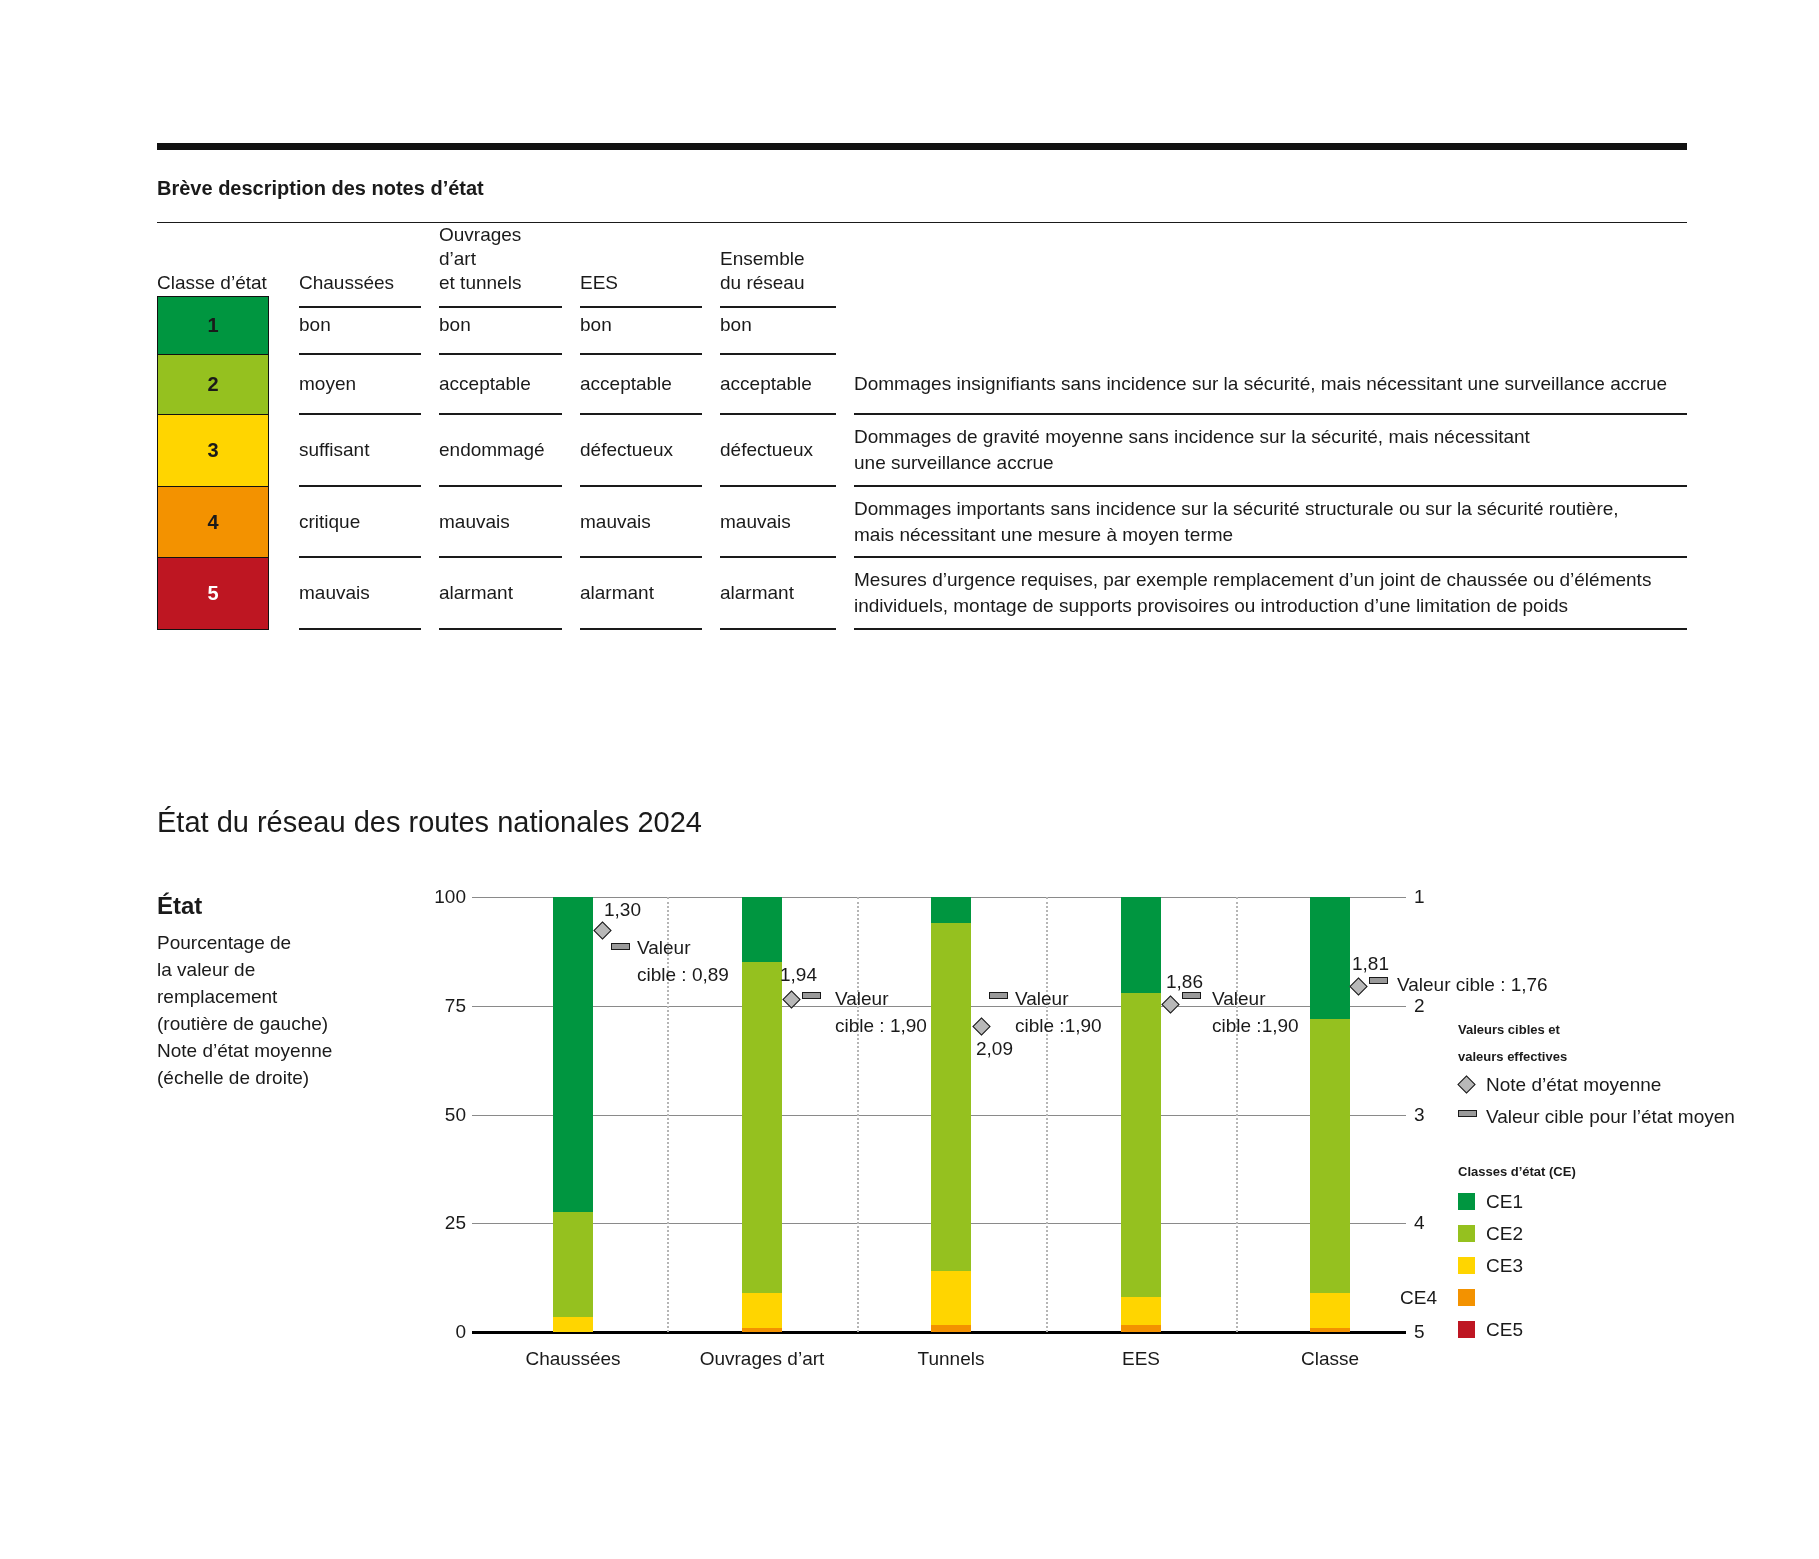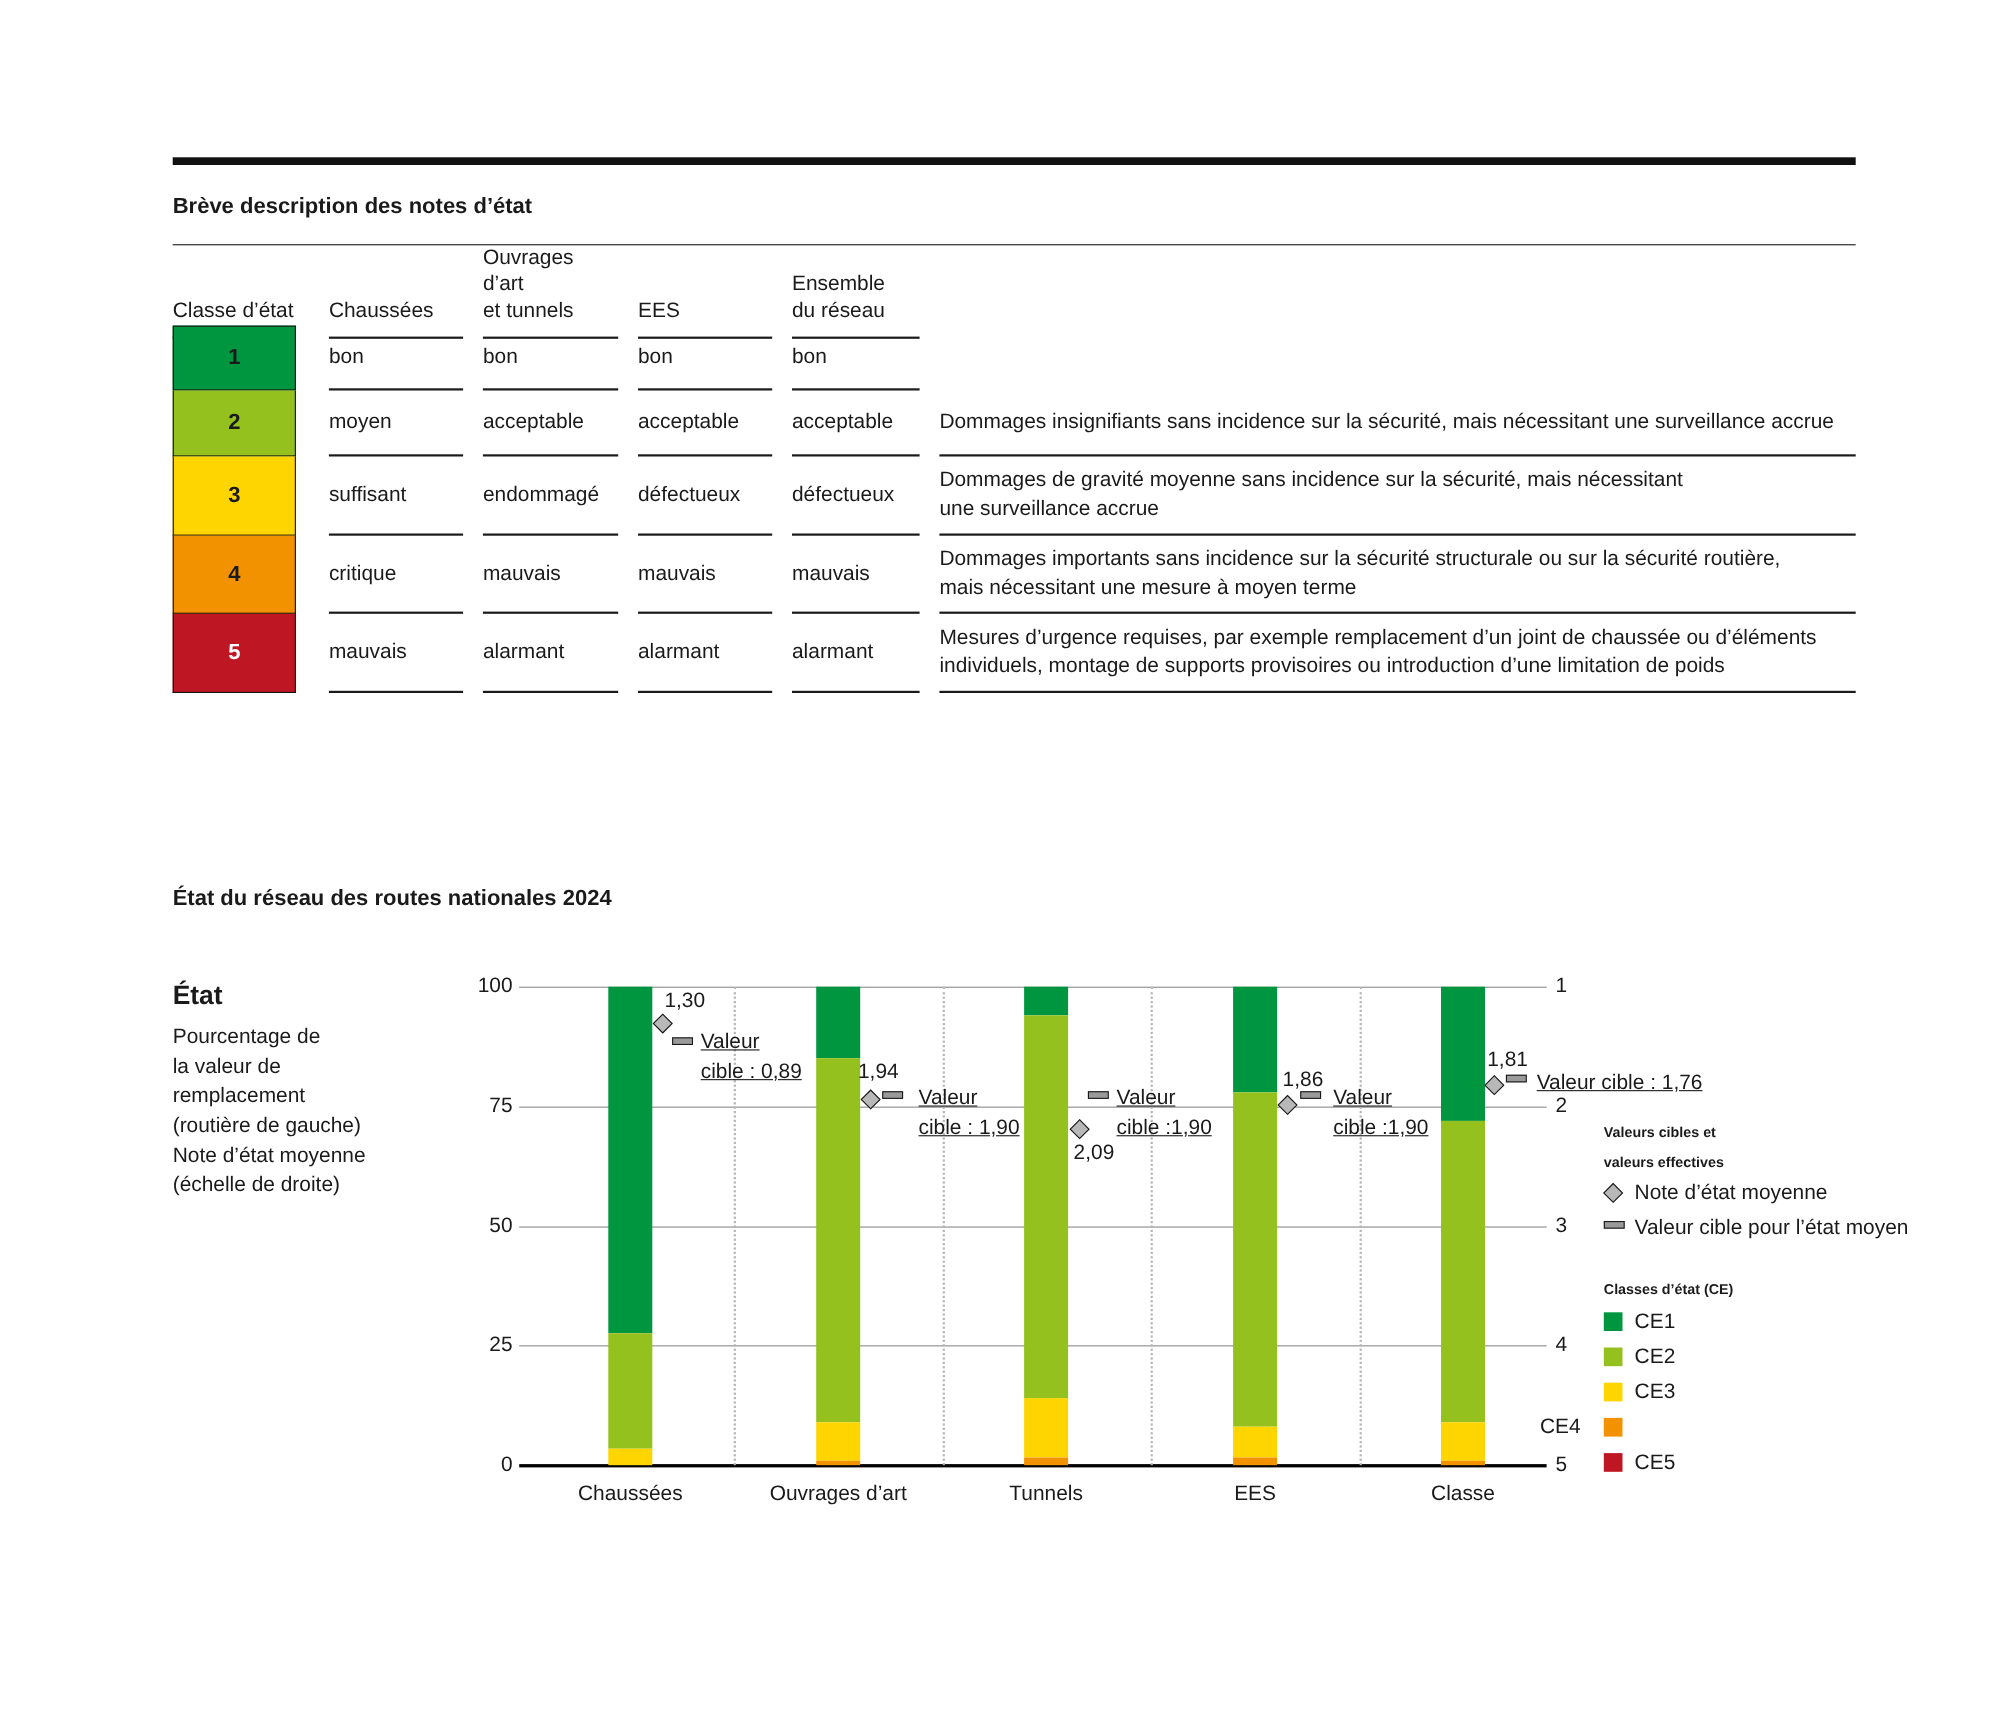--- a/index.html
+++ b/index.html
@@ -23,41 +23,41 @@
   }
   .brow .cell{
     display:flex;align-items:center;font-size:19px;line-height:26px;
     border-bottom:2px solid #1a1a1a;box-sizing:border-box;white-space:pre-line;
   }
   .classe-box{
     display:flex;align-items:center;justify-content:center;
     font-size:20px;font-weight:bold;border:1px solid #111;box-sizing:border-box;
   }
   
-  .chart-title{position:absolute;left:157px;top:806px;font-size:20px;font-weight:bold;}
+  .chart-title{position:absolute;left:157px;top:806px;font-size:29px;font-weight:normal;}
   .side-title{position:absolute;left:157px;top:892px;font-size:24px;font-weight:bold;}
   .side-lines{position:absolute;left:157px;top:929px;font-size:19px;line-height:27px;}
   .gridline{position:absolute;height:1px;background:#8a8a8a;}
   .axis-zero{position:absolute;height:3px;background:#000;}
   .tick-label{position:absolute;font-size:19px;line-height:26px;}
   .tick-left{width:86px;text-align:right;}
   .dotted-sep{position:absolute;width:0;border-left:2px dotted #b5b5b5;}
   .bar{position:absolute;width:40px;display:flex;flex-direction:column;}
   .bar-seg{width:100%;}
   .cat-label{position:absolute;width:188px;text-align:center;font-size:19px;}
   .note-diamond{
     position:absolute;width:13px;height:13px;background:#b8b8b8;
     border:1.5px solid #1a1a1a;transform:rotate(45deg);box-sizing:border-box;
   }
   .target-dash{
     position:absolute;width:17px;height:5px;background:#9a9a9a;
     border:1.5px solid #1a1a1a;box-sizing:content-box;
   }
   .note-label{position:absolute;font-size:19px;}
-  .target-text{position:absolute;font-size:19px;line-height:27px;text-decoration:underline;}
+  .target-text{position:absolute;font-size:19px;line-height:27px;}
   
   .legend-head{position:absolute;font-size:13px;line-height:27px;font-weight:bold;}
   .legend-item-label{position:absolute;font-size:19px;line-height:22px;}
   .legend-swatch{position:absolute;width:17px;height:17px;}
 </style>
 </head>
 <body>
 
 <div class="page">
 

